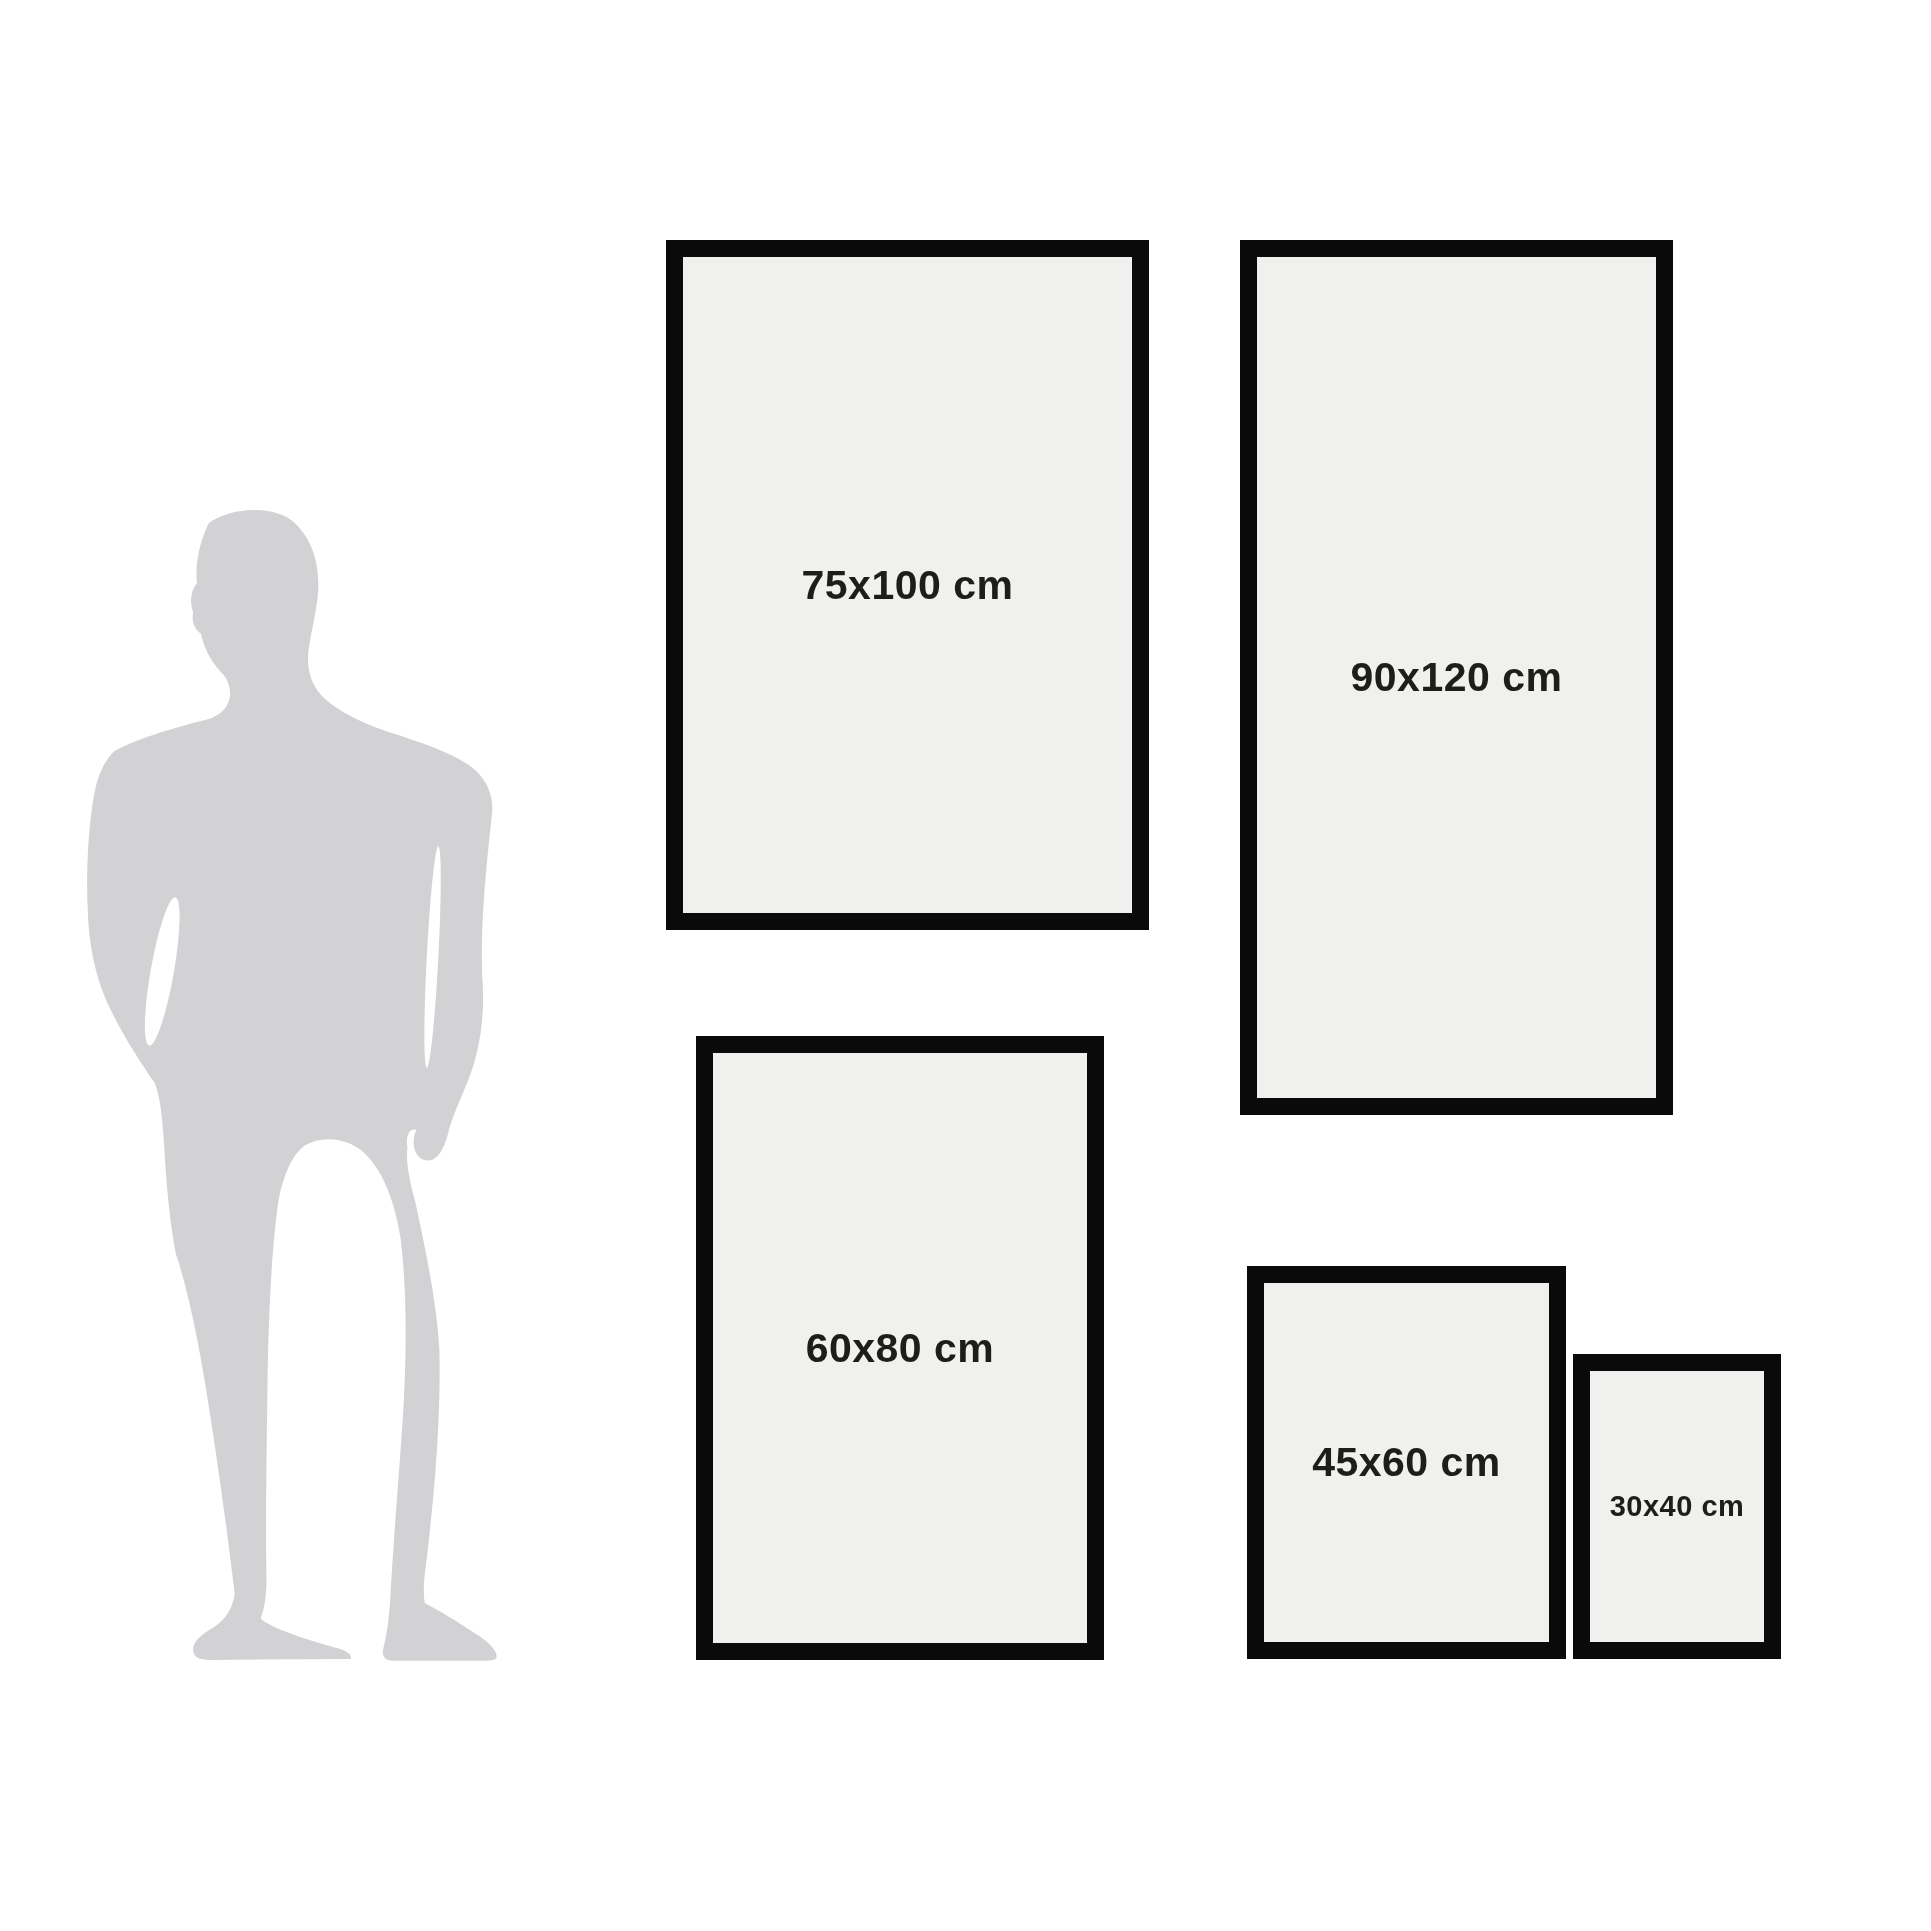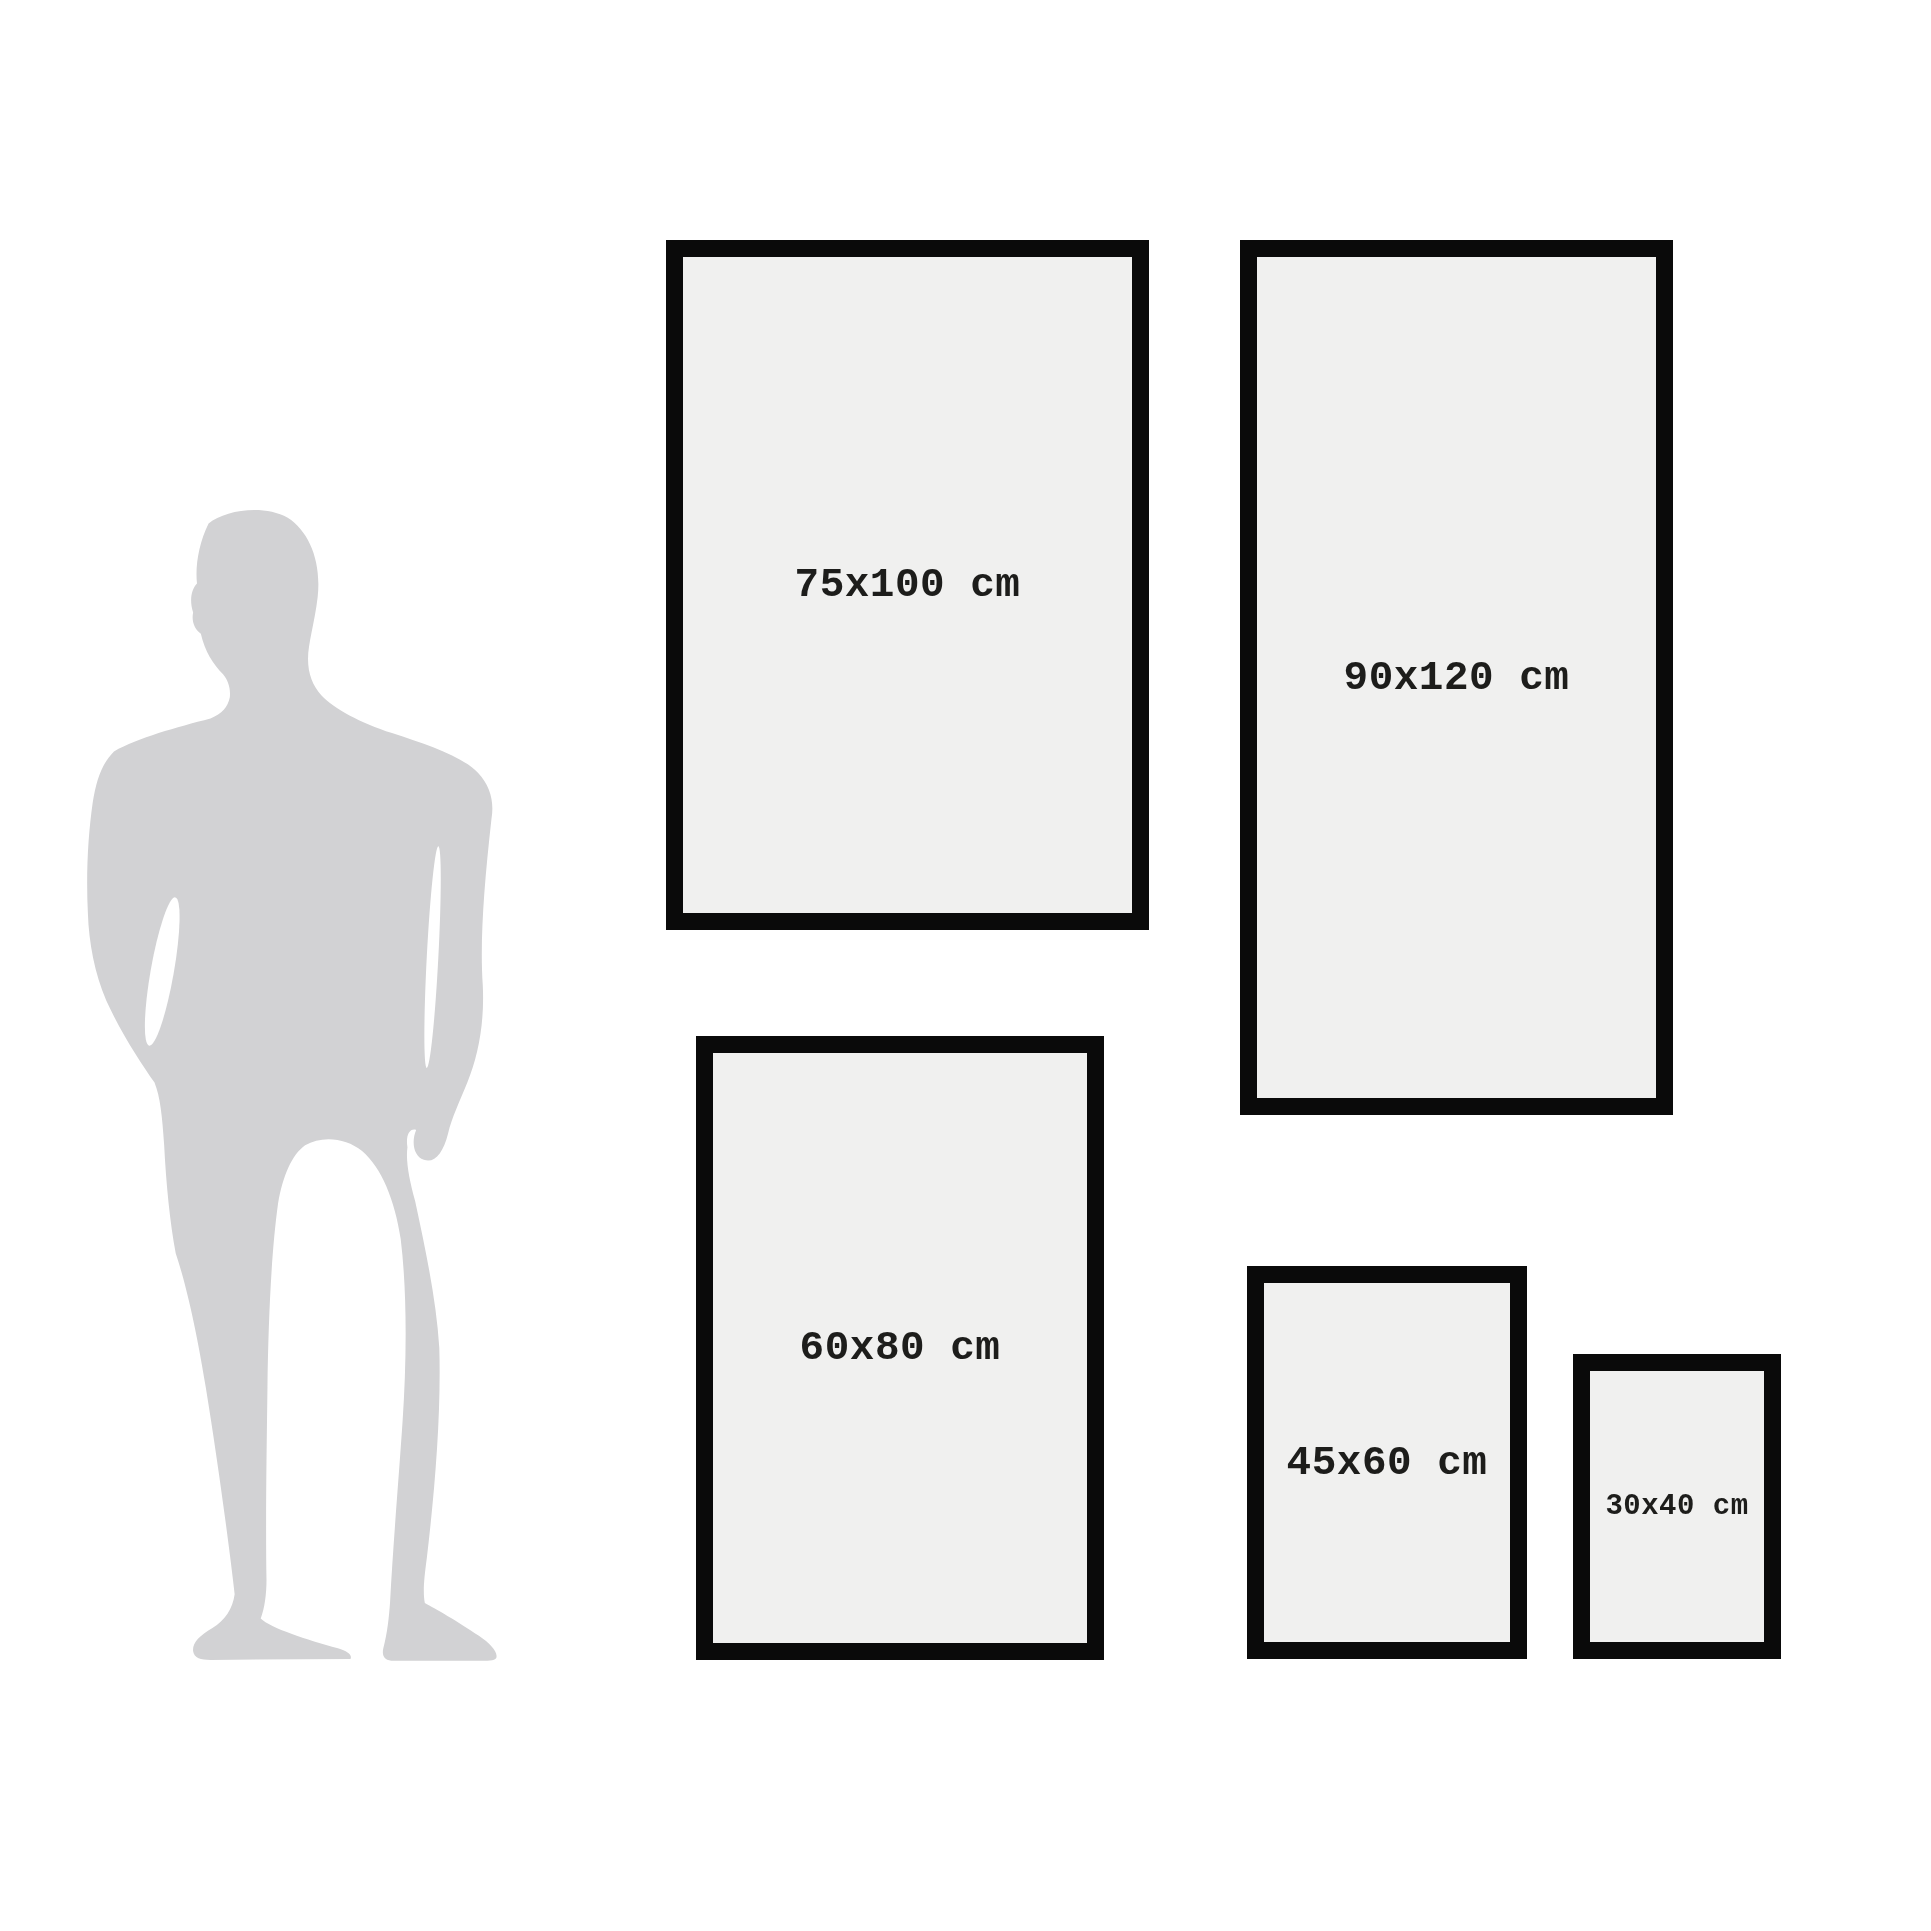--- a/index.html
+++ b/index.html
@@ -6,21 +6,21 @@
     margin: 0;
     padding: 0;
     background: #ffffff;
   }
   #canvas {
     position: relative;
     width: 1931px;
     height: 1931px;
     background: #ffffff;
     overflow: hidden;
-    font-family: Liberation Mono, monospace;
+    font-family: Liberation Sans, sans-serif;
   }
   .frame {
     position: absolute;
     box-sizing: border-box;
     border: 17.4px solid #0a0a0a;
     background: #f0f0ef;
     display: flex;
     align-items: center;
     justify-content: center;
   }
@@ -30,21 +30,21 @@
     font-size: 41px;
     letter-spacing: 0.5px;
     white-space: nowrap;
   }
   .frame-label.small {
     font-size: 29px;
   }
   #frame-75x100 { left: 666px;  top: 240px;  width: 483px; height: 690px; }
   #frame-90x120 { left: 1240px; top: 240px;  width: 433px; height: 875px; }
   #frame-60x80  { left: 696px;  top: 1036px; width: 408px; height: 624px; }
-  #frame-45x60  { left: 1247px; top: 1266px; width: 280px; height: 393px; }
+  #frame-45x60  { left: 1247px; top: 1266px; width: 319px; height: 393px; }
   #frame-30x40  { left: 1573px; top: 1354px; width: 208px; height: 305px; }
   #silhouette {
     position: absolute;
     left: 85px;
     top: 508px;
     width: 419px;
     height: 1153px;
   }
 </style>
 </head>

